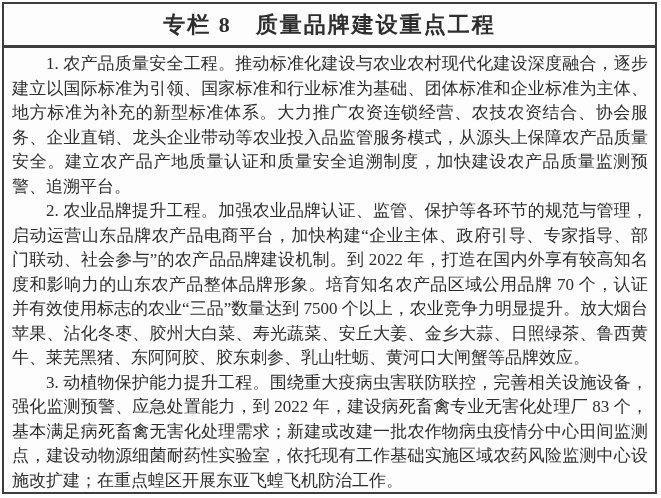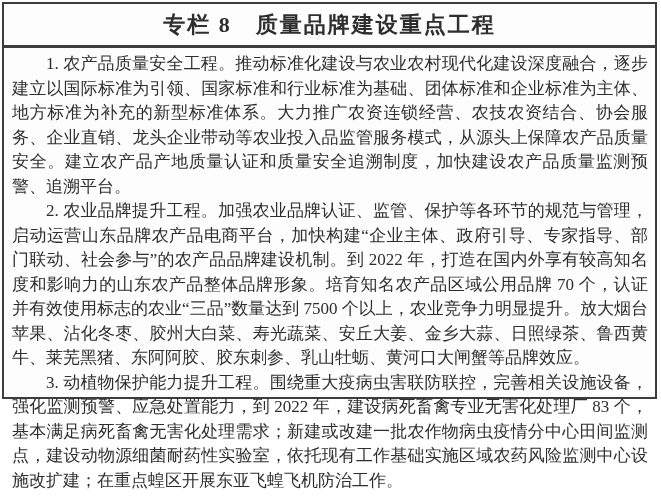--- a/index.html
+++ b/index.html
@@ -16,21 +16,21 @@
     background: var(--page-bg);
     font-family: "Liberation Serif", "DejaVu Serif", serif;
     overflow: hidden;
   }
   .panel {
     box-sizing: border-box;
     position: absolute;
     left: 2px;
     top: 2px;
     width: 655px;
-    height: 397px;
+    height: 492px;
     border: 2px solid var(--border);
     background: var(--box-bg);
   }
   .title-box {
     box-sizing: border-box;
     height: 44px;
     border-bottom: 3px solid var(--border);
     display: flex;
     align-items: center;
     justify-content: center;

